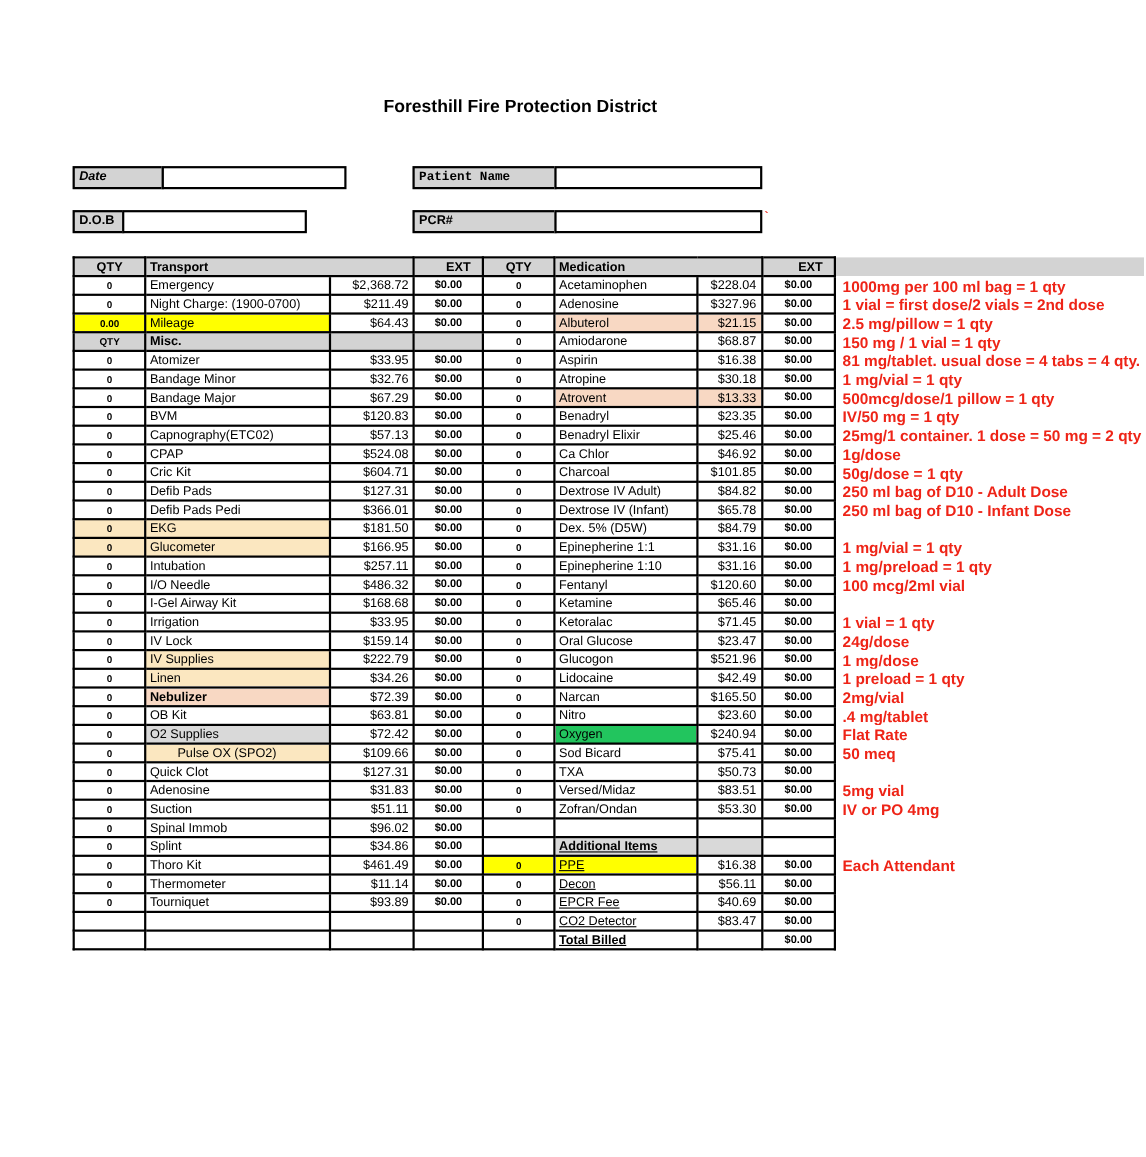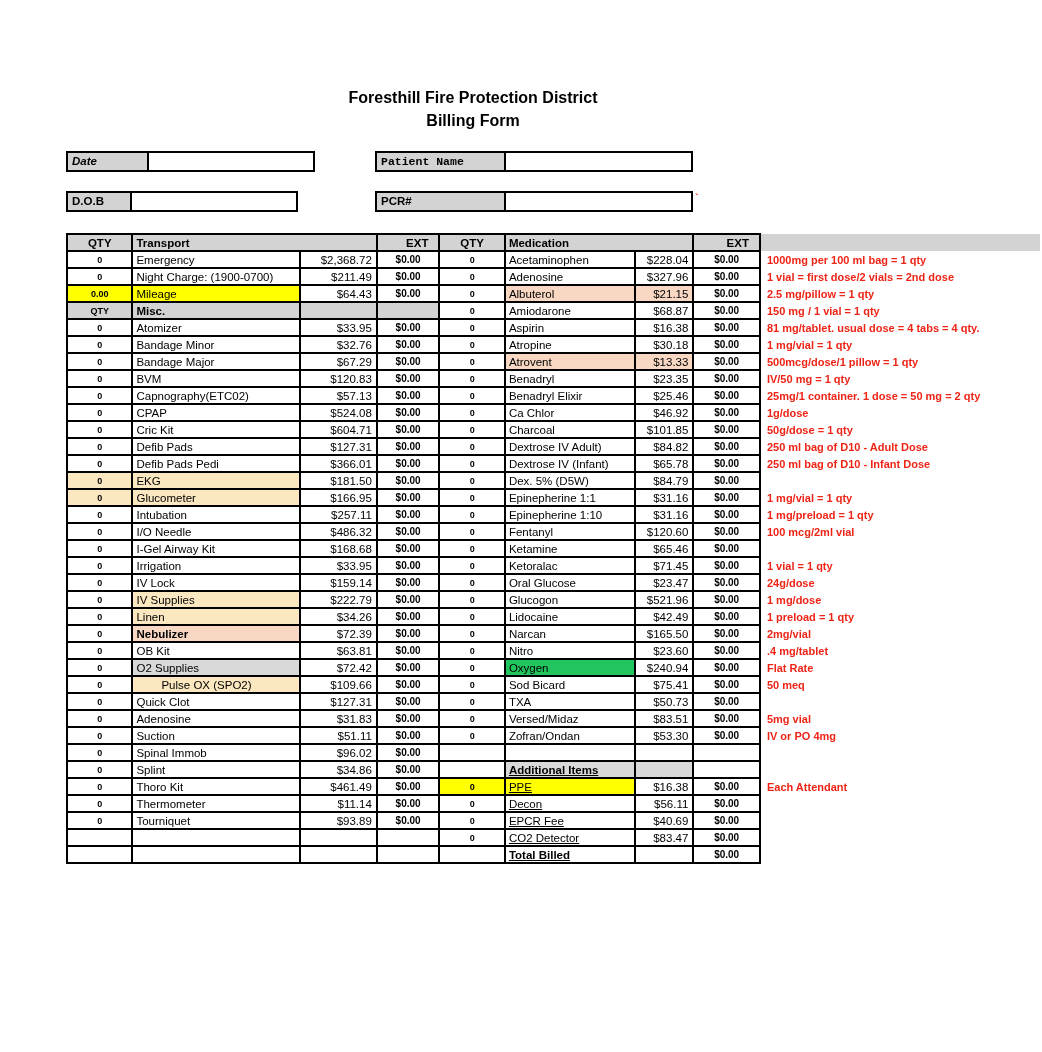--- a/index.html
+++ b/index.html
@@ -25,48 +25,47 @@
   table.bill th { background:#d3d3d3; font-size:11.5px; padding:0 3px; }
   .th-qty { text-align:center; }
   .th-name { text-align:left; }
   .th-ext { text-align:right; padding-right:10px !important; }
   .th-note, td.note { border:none !important; background:#fff; }
 
   td.c0, td.c4 { font-size:9px; font-weight:bold; text-align:center; }
   td.c1, td.c5 { font-size:11.5px; text-align:left; padding:0 3px; }
   td.c2, td.c6 { font-size:11.5px; text-align:right; padding:0 4px; }
   td.c3, td.c7 { font-size:10px; font-weight:bold; text-align:center; }
-  td.note { color:#ee2417; font-weight:bold; font-size:11px; text-align:left;
+  td.note { color:#ee2417; font-weight:bold; font-size:14px; text-align:left;
             padding-left:6px; white-space:pre; }
 
   .pcr-marker { position:absolute; left:695px; top:191px; color:#ee2417;
                 font-size:11px; font-weight:bold; }
 </style>
 </head>
 <body>
 
 <div class="page">
 
   <div class="title">
     <div>Foresthill Fire Protection District</div>
-    <div>Billing Form</div>
   </div>
 
   <div class="fieldrow" style="left:66px; top:151px;">
     <div class="fieldlabel" style="width:83px;font-style:italic;">Date</div>
     <div class="fieldinput" style="width:168px;"></div>
   </div>
 
   <div class="fieldrow" style="left:375px; top:151px;">
     <div class="fieldlabel" style="width:131px;font-family:Liberation Mono, monospace;">Patient Name</div>
     <div class="fieldinput" style="width:189px;"></div>
   </div>
 
   <div class="fieldrow" style="left:66px; top:191px;">
-    <div class="fieldlabel" style="width:66px;">D.O.B</div>
+    <div class="fieldlabel" style="width:47px;">D.O.B</div>
     <div class="fieldinput" style="width:168px;"></div>
   </div>
 
   <div class="fieldrow" style="left:375px; top:191px;">
     <div class="fieldlabel" style="width:131px;">PCR#</div>
     <div class="fieldinput" style="width:189px;"></div>
   </div>
   <span class="pcr-marker">`</span>
 
   <table class="bill">

